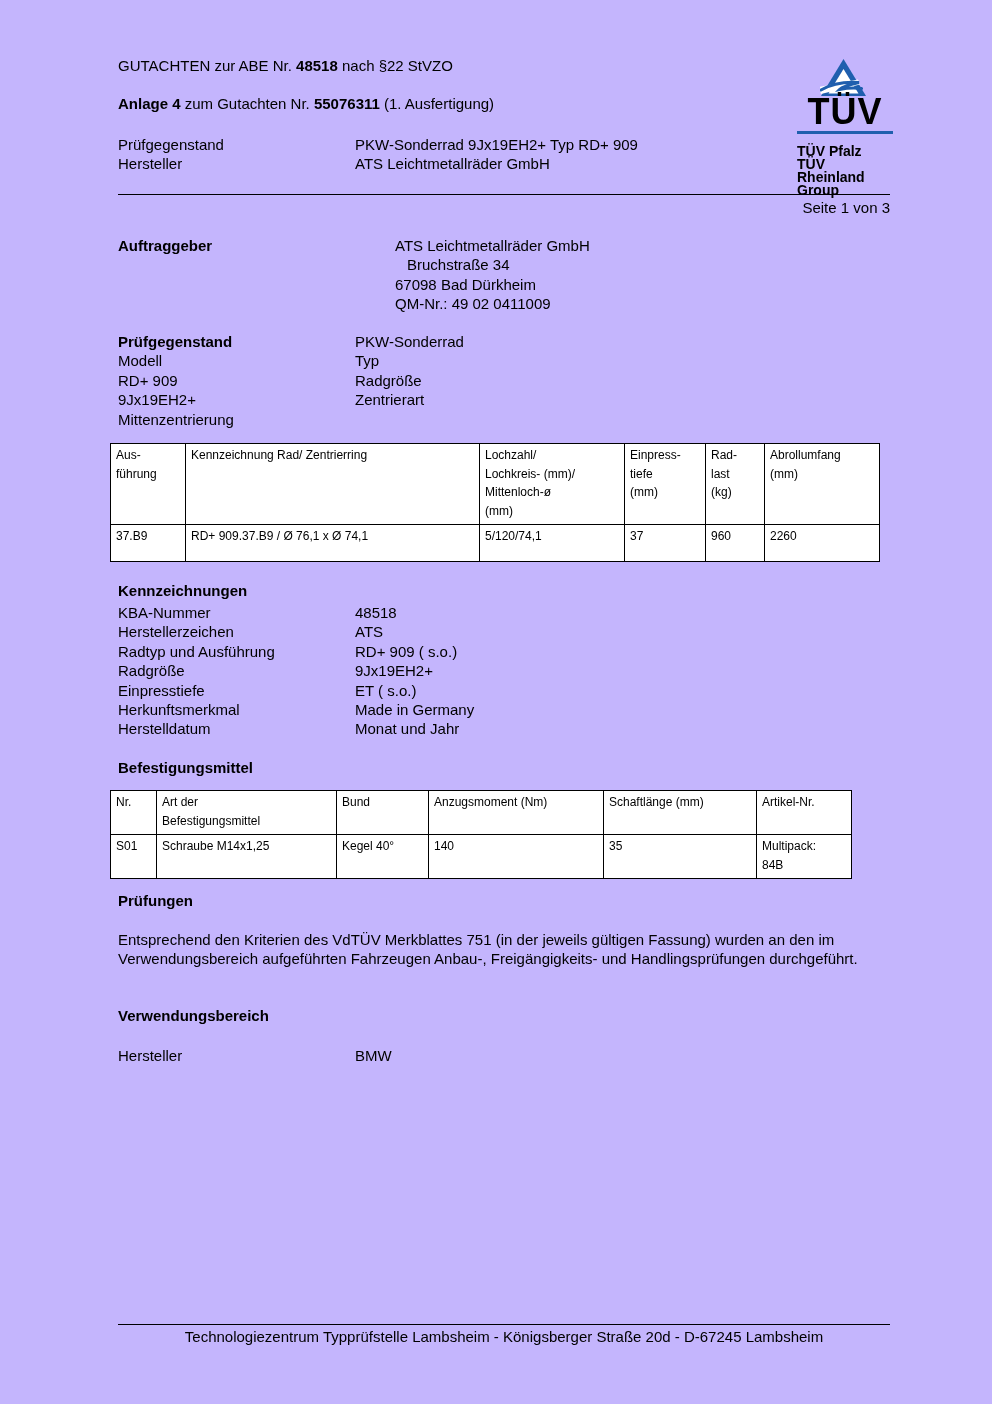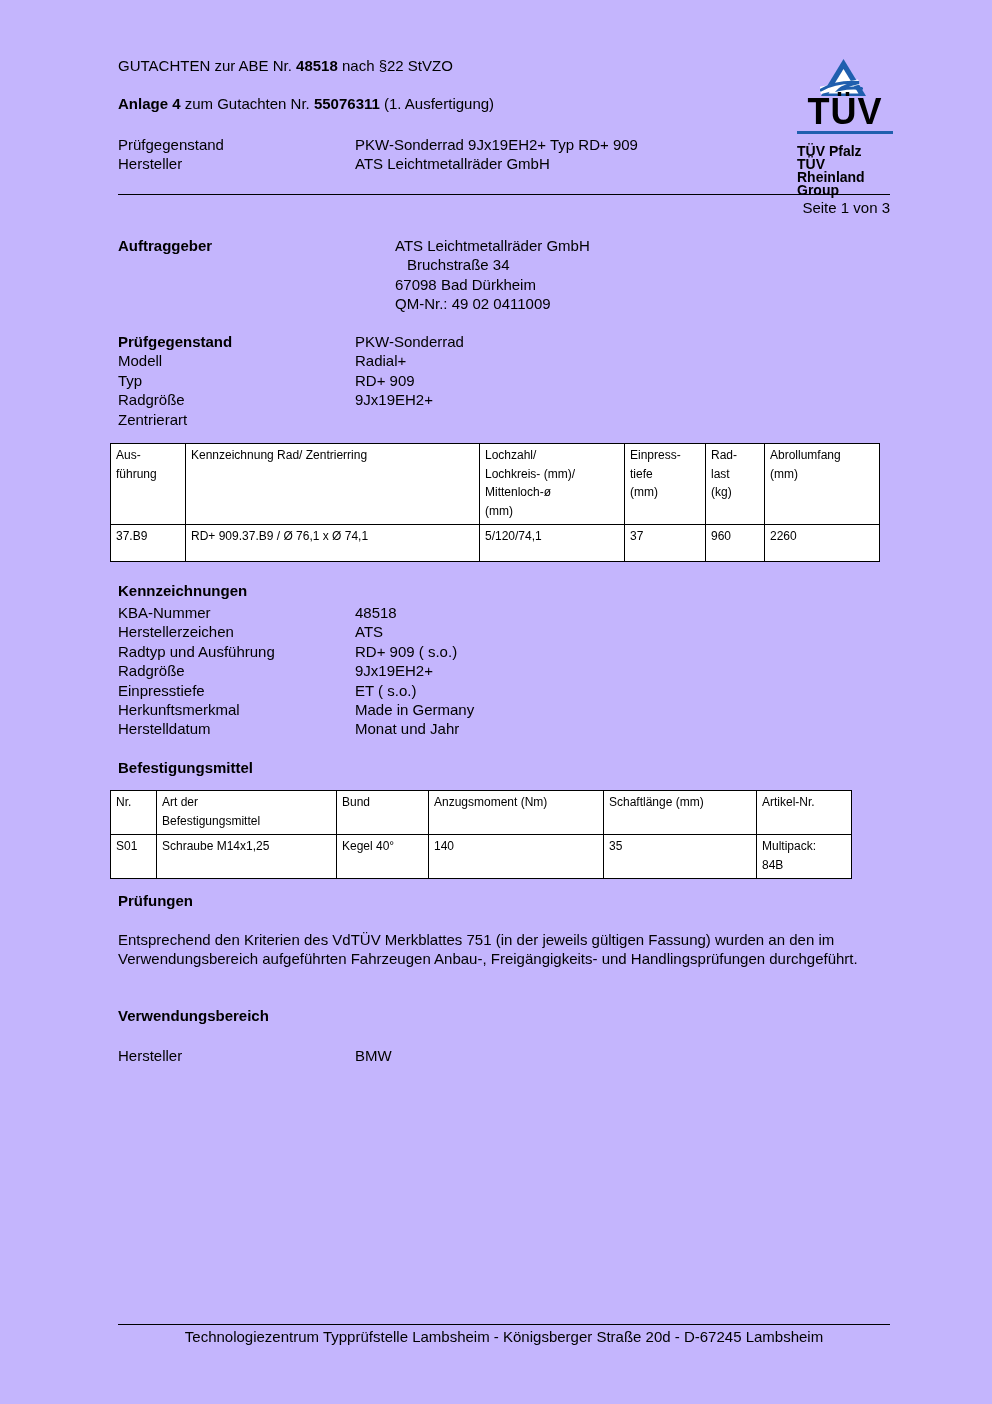--- a/index.html
+++ b/index.html
@@ -65,26 +65,26 @@
       <span style="display:block;margin-left:12px;">Bruchstraße 34</span>
       <span style="display:block;">67098 Bad Dürkheim</span>
       <span style="display:block;">QM-Nr.: 49 02 0411009</span>
     </span>
   </div>
 
   <div class="abs lv" style="left:118px;top:332px;width:680px;">
     <span class="bold">Prüfgegenstand</span>
     <span>PKW-Sonderrad</span>
     <span>Modell</span>
-    <span>Radial+</span>
     <span>Typ</span>
     <span>RD+ 909</span>
     <span>Radgröße</span>
     <span>9Jx19EH2+</span>
     <span>Zentrierart</span>
+    <span>Mittenzentrierung</span>
   </div>
 
   <table class="abs doc-table wheel-table" style="left:110px;top:443px;width:769px;">
     <colgroup>
       <col style="width:75px">
         <col style="width:294px">
         <col style="width:145px">
       <col style="width:81px">
         <col style="width:59px">
         <col style="width:115px">

